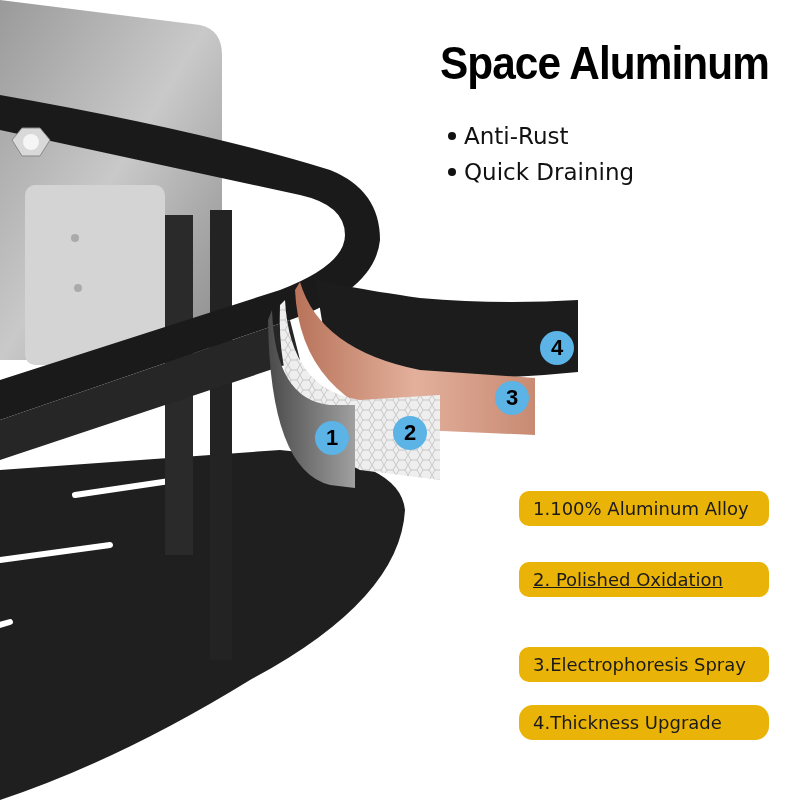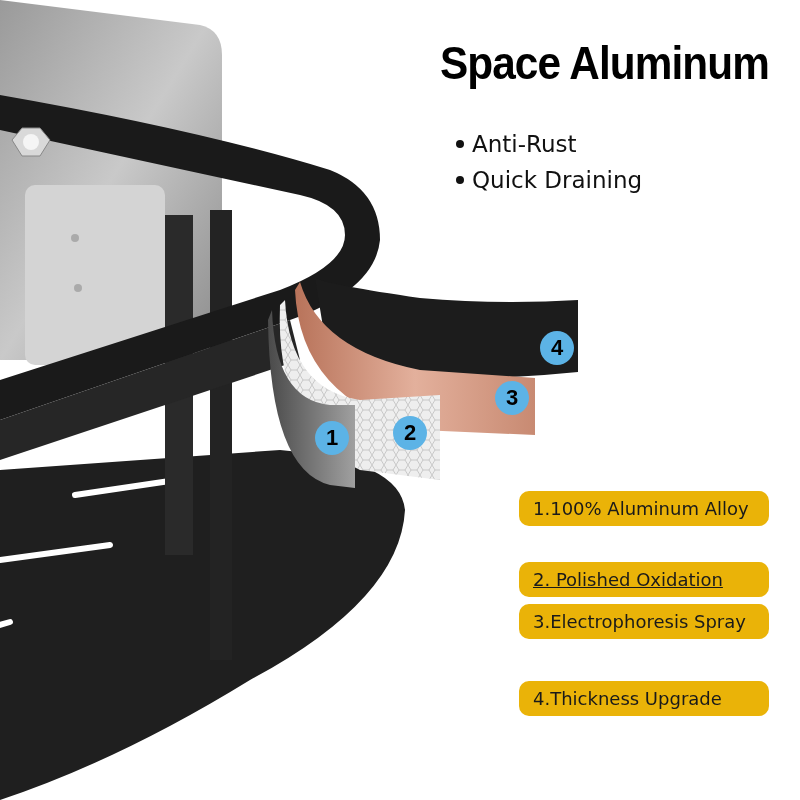--- a/index.html
+++ b/index.html
@@ -1,19 +1,19 @@
 <!DOCTYPE html>
 <html><head>
 <meta charset="utf-8">
 <style>
   html, body { margin: 0; padding: 0; }
   body { width: 800px; height: 800px; background: #ffffff; position: relative; overflow: hidden; font-family: "DejaVu Sans", sans-serif; }
   .photo { position: absolute; left: 0; top: 0; width: 800px; height: 800px; }
   .title { position: absolute; left: 440px; top: 36px; font-family: "Liberation Sans", sans-serif; font-weight: 700; font-size: 46px; letter-spacing: -1px; color: #000; transform: scaleX(0.92); transform-origin: left top; white-space: nowrap; }
-  .bullets { position: absolute; left: 440px; top: 110px; margin: 16px; padding: 0; list-style: none; }
+  .bullets { position: absolute; left: 440px; top: 110px; margin: 8px; padding: 0; list-style: none; }
   .bullets li { display: flex; align-items: center; height: 36px; font-size: 23px; color: #111; }
   .bullets .dot { width: 8px; height: 8px; border-radius: 50%; background: #111; margin-right: 8px; }
   .feature { position: absolute; left: 519px; width: 250px; height: 35px; border-radius: 10px; background: #eab308; color: #1a1a1a; font-size: 18px; display: flex; align-items: center; padding-left: 14px; box-sizing: border-box; white-space: nowrap; }
   .badge { position: absolute; width: 34px; height: 34px; border-radius: 50%; background: #5cb3e6; color: #000; font-family: "Liberation Sans", sans-serif; font-weight: 700; font-size: 22px; display: flex; align-items: center; justify-content: center; }
 </style>
 </head>
 <body>
 
 <svg class="photo" viewBox="0 0 800 800">
   <defs>
@@ -75,14 +75,14 @@
     </li>
 </ul>
 
 <div class="badge" style="left:315px;top:421px;">1</div>
 <div class="badge" style="left:393px;top:416px;">2</div>
 <div class="badge" style="left:495px;top:381px;">3</div>
 <div class="badge" style="left:540px;top:331px;">4</div>
 
 <div class="feature" style="top:491px;">1.100% Aluminum Alloy</div>
 <div class="feature" style="top:562px;text-decoration:underline;">2. Polished Oxidation</div>
-<div class="feature" style="top:604px;">3.Electrophoresis Spray</div>
-<div class="feature" style="top:681px;">4.Thickness Upgrade</div>
+<div class="feature" style="top:647px;">3.Electrophoresis Spray</div>
+<div class="feature" style="top:705px;border-radius:14px;">4.Thickness Upgrade</div>
 
 </body></html>

